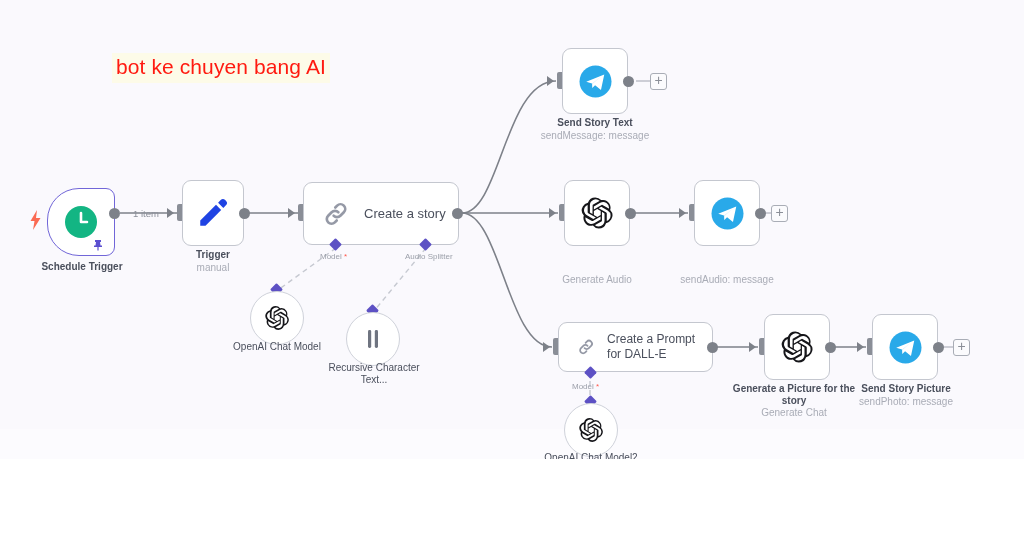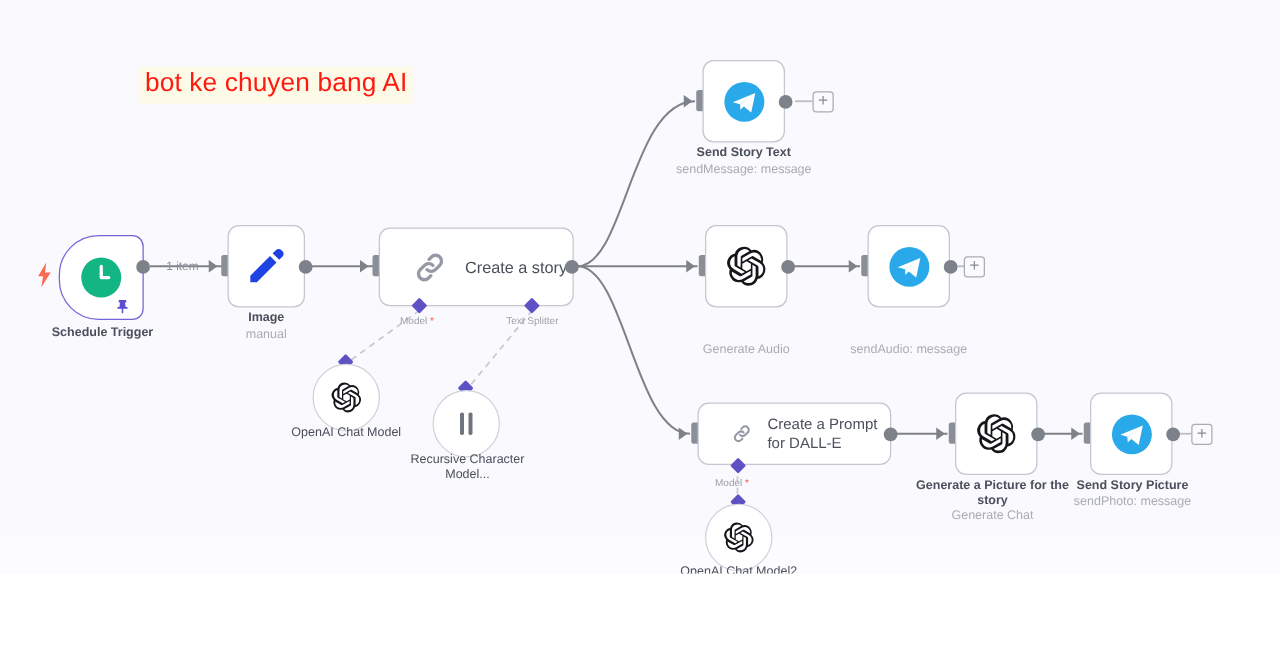--- a/index.html
+++ b/index.html
@@ -54,21 +54,21 @@
     box-sizing: border-box;
     background: #ffffff;
     border: 1.6px solid #c4c7cf;
     border-radius: 9px;
     display: flex;
     align-items: center;
     justify-content: center;
   }
   .node.wide {
     justify-content: flex-start;
-    padding-left: 26px;
+    padding-left: 18px;
   }
   .node-title {
     position: absolute;
     text-align: center;
     font-size: 10px;
     font-weight: bold;
     color: #4a4f5c;
     line-height: 1.22;
     white-space: pre-line;
   }
@@ -246,56 +246,56 @@
 
   <div class="in-arrow" style="left:167px; top:208px;"></div>
   <div class="in-port" style="left:177px; top:204px;"></div>
   <div class="node" id="config" style="left:182px; top:180px; width:62px; height:66px;">
     <svg class="icon-svg" width="34" height="34" viewBox="0 0 24 24">
       <path d="M3 17.3 L14.1 6.2 L17.8 9.9 L6.7 21 H3 Z" fill="#1f43e3"></path>
       <path d="M15.6 4.7 L17.4 2.9 A2.2 2.2 0 0 1 20.6 2.9 L21.1 3.4 A2.2 2.2 0 0 1 21.1 6.6 L19.3 8.4 Z" fill="#1f43e3"></path>
     </svg>
   </div>
   <div class="out-dot" style="left:239px; top:208px;"></div>
-  <div class="node-title" style="left:152px; top:249px; width:122px;">Image</div>
+  <div class="node-title" style="left:152px; top:249px; width:122px;">Trigger</div>
   <div class="node-sub" style="left:152px; top:262px; width:122px;">manual</div>
 
   <div class="in-arrow" style="left:288px; top:208px;"></div>
   <div class="in-port" style="left:298px; top:204px;"></div>
   <div class="node wide" id="create-a-story" style="left:303px; top:182px; width:156px; height:63px;">
     <svg class="icon-svg" width="28" height="28" viewBox="0 0 24 24">
       <path d="M10 13.5 a4 4 0 0 0 5.7 0 l3-3 a4 4 0 0 0 -5.7 -5.7 l-1.6 1.6" stroke="#9599a6" stroke-width="2.3" fill="none" stroke-linecap="round"></path>
       <path d="M14 10.5 a4 4 0 0 0 -5.7 0 l-3 3 a4 4 0 0 0 5.7 5.7 l1.6 -1.6" stroke="#9599a6" stroke-width="2.3" fill="none" stroke-linecap="round"></path>
     </svg>
     <span style="margin-left:14px; font-size:13px; color:#4a4f5c;">Create a story</span>
   </div>
   <div class="out-dot" style="left:452px; top:208px;"></div>
 
   <div class="diamond" style="left:331px; top:240px;"></div>
   <div class="port-label" style="left:320px; top:252px;"><span>Model</span> <span class="req">*</span></div>
 
   <div class="diamond" style="left:421px; top:240px;"></div>
-  <div class="port-label" style="left:405px; top:252px;">Text Splitter</div>
+  <div class="port-label" style="left:405px; top:252px;">Audio Splitter</div>
 
   <div class="diamond" style="left:272px; top:285px;"></div>
   <div class="subnode" id="openai-chat-model" style="left:250px; top:291px;">
     <svg class="icon-svg" width="26" height="26" viewBox="0 0 24 24">
       <path d="M21.3 9.9a5.4 5.4 0 0 0-.5-4.4 5.5 5.5 0 0 0-5.9-2.6A5.4 5.4 0 0 0 10.8 1a5.5 5.5 0 0 0-5.2 3.8A5.4 5.4 0 0 0 2 7.4a5.5 5.5 0 0 0 .7 6.4 5.4 5.4 0 0 0 .5 4.5 5.5 5.5 0 0 0 5.9 2.6A5.4 5.4 0 0 0 13.2 23a5.5 5.5 0 0 0 5.2-3.8 5.4 5.4 0 0 0 3.6-2.6 5.5 5.5 0 0 0-.7-6.7zM13.2 21.5a4.1 4.1 0 0 1-2.6-.9l.1-.1 4.4-2.5a.7.7 0 0 0 .4-.6v-6.2l1.8 1.1v5a4.1 4.1 0 0 1-4.1 4.2zM4.4 17.7a4 4 0 0 1-.5-2.7l.1.1 4.4 2.5a.7.7 0 0 0 .7 0l5.4-3.1v2.1l-4.5 2.6a4.1 4.1 0 0 1-5.6-1.5zM3.3 8.2A4.1 4.1 0 0 1 5.4 6.4v5.1a.7.7 0 0 0 .4.6l5.4 3.1-1.8 1-4.5-2.6a4.1 4.1 0 0 1-1.5-5.6zm15.3 3.5l-5.4-3.1 1.8-1 4.5 2.6a4.1 4.1 0 0 1-.6 7.4v-5.2a.7.7 0 0 0-.3-.6zm1.8-2.7l-.1-.1-4.4-2.6a.7.7 0 0 0-.7 0L9.8 9.5V7.4l4.5-2.6a4.1 4.1 0 0 1 6.1 4.2zM8.8 12.7L7 11.6v-5a4.1 4.1 0 0 1 6.8-3.2l-.1.1-4.4 2.5a.7.7 0 0 0-.4.6zm1-2.1L12.2 9.2l2.4 1.4v2.8L12.2 14.8 9.8 13.4z" fill="#16161a"></path>
     </svg>
   </div>
   <div class="node-title" style="left:218px; top:341px; width:118px; font-weight:normal; color:#4a4f5c;">OpenAI Chat Model</div>
 
   <div class="diamond" style="left:368px; top:306px;"></div>
   <div class="subnode" id="recursive-character-text-splitter" style="left:346px; top:312px;">
     <svg class="icon-svg" width="22" height="24" viewBox="0 0 22 24">
       <rect x="6" y="3" width="3.2" height="18" rx="1.4" fill="#6f7480"></rect>
       <rect x="12.8" y="3" width="3.2" height="18" rx="1.4" fill="#6f7480"></rect>
     </svg>
   </div>
-  <div class="node-title" style="left:314px; top:362px; width:120px; font-weight:normal; color:#4a4f5c;">Recursive Character Model...</div>
+  <div class="node-title" style="left:314px; top:362px; width:120px; font-weight:normal; color:#4a4f5c;">Recursive Character Text...</div>
 
   <div class="in-arrow" style="left:547px; top:76px;"></div>
   <div class="in-port" style="left:557px; top:72px;"></div>
   <div class="node" id="send-story-text" style="left:562px; top:48px; width:66px; height:66px;">
     <svg class="icon-svg" width="33" height="33" viewBox="0 0 32 32">
       <circle cx="16" cy="16" r="15.5" fill="#29a9e9"></circle>
       <path d="M7 16.2 L24.5 9.2 L21.3 24.2 L15.6 19.6 L12.9 22.2 L12.6 17.9 Z" fill="#ffffff"></path>
       <path d="M12.9 22.2 L13.3 18.1 L21.6 11 L12.6 17.9 Z" fill="#d2ecfb"></path>
     </svg>
   </div>

